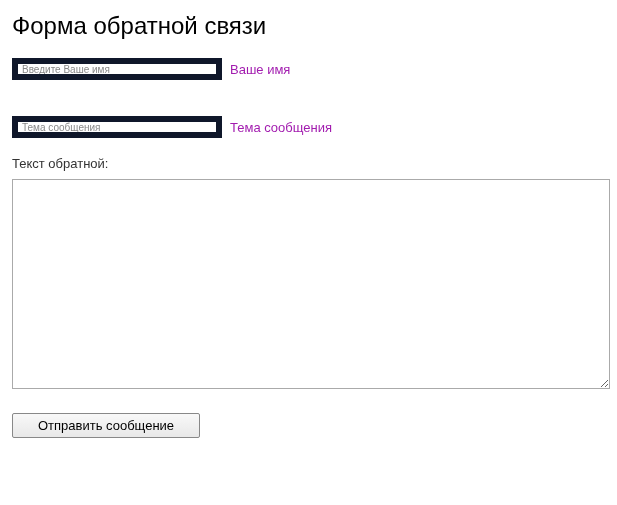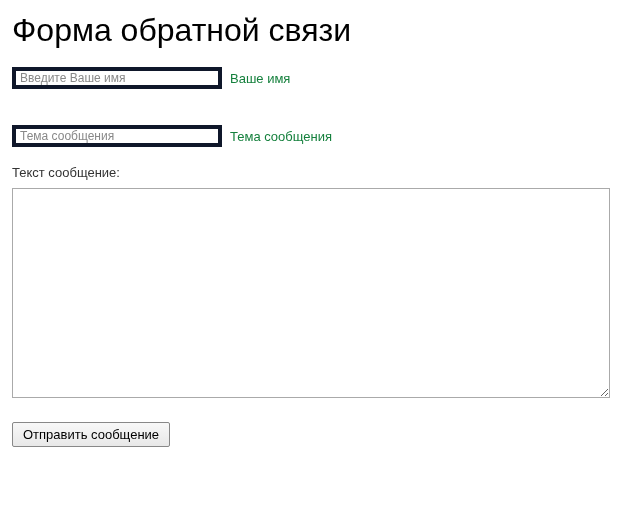--- a/index.html
+++ b/index.html
@@ -8,63 +8,63 @@
     body {
       margin: 0;
       padding: 12px;
       font-family: Arial, Helvetica, sans-serif;
       font-size: 13px;
       color: #333;
       background: #fff;
       width: 617px;
     }
     h1 {
-      font-size: 32px;
+      font-size: 24px;
       font-weight: normal;
       margin: 0 0 18px 0;
       color: #000;
     }
     .form-row {
       margin-bottom: 18px;
       display: flex;
       align-items: center;
     }
     .text-input {
       width: 210px;
       height: 22px;
-      border: 4px solid #0f172a;
+      border: 6px solid #0f172a;
       padding: 0 4px;
       font-family: Arial, Helvetica, sans-serif;
-      font-size: 12px;
+      font-size: 10px;
       color: #888;
       background: #fff;
     }
     .text-input::placeholder {
       color: #888;
     }
     .field-label {
       margin-left: 8px;
-      color: #15803d;
+      color: #a21caf;
     }
     .textarea-label {
       margin-bottom: 8px;
     }
     .message-textarea {
       width: 598px;
       height: 210px;
       border: 1px solid #aaa;
       padding: 4px;
       font-family: Arial, Helvetica, sans-serif;
       font-size: 13px;
       resize: both;
       display: block;
       margin-bottom: 24px;
     }
     .submit-button {
-      padding: 4px 10px;
+      padding: 4px 25px;
       font-family: Arial, Helvetica, sans-serif;
       font-size: 13px;
       border: 1px solid #888;
       background: linear-gradient(to bottom, #f8f8f8, #e8e8e8);
       cursor: pointer;
       border-radius: 2px;
     }
   </style>
 </head>
 <body>
@@ -79,20 +79,20 @@
 </div>
 
 <div class="form-row">
 </div>
 
 <div class="form-row">
   <input type="text" class="text-input" placeholder="Тема сообщения" style="">
   <span class="field-label">Тема сообщения</span>
 </div>
 
-<div class="textarea-label">Текст сообщение:</div>
+<div class="textarea-label">Текст обратной:</div>
 
 <textarea class="message-textarea" style=""></textarea>
 
 <button class="submit-button">Отправить сообщение</button>
 
 
 
 
 </body></html>

